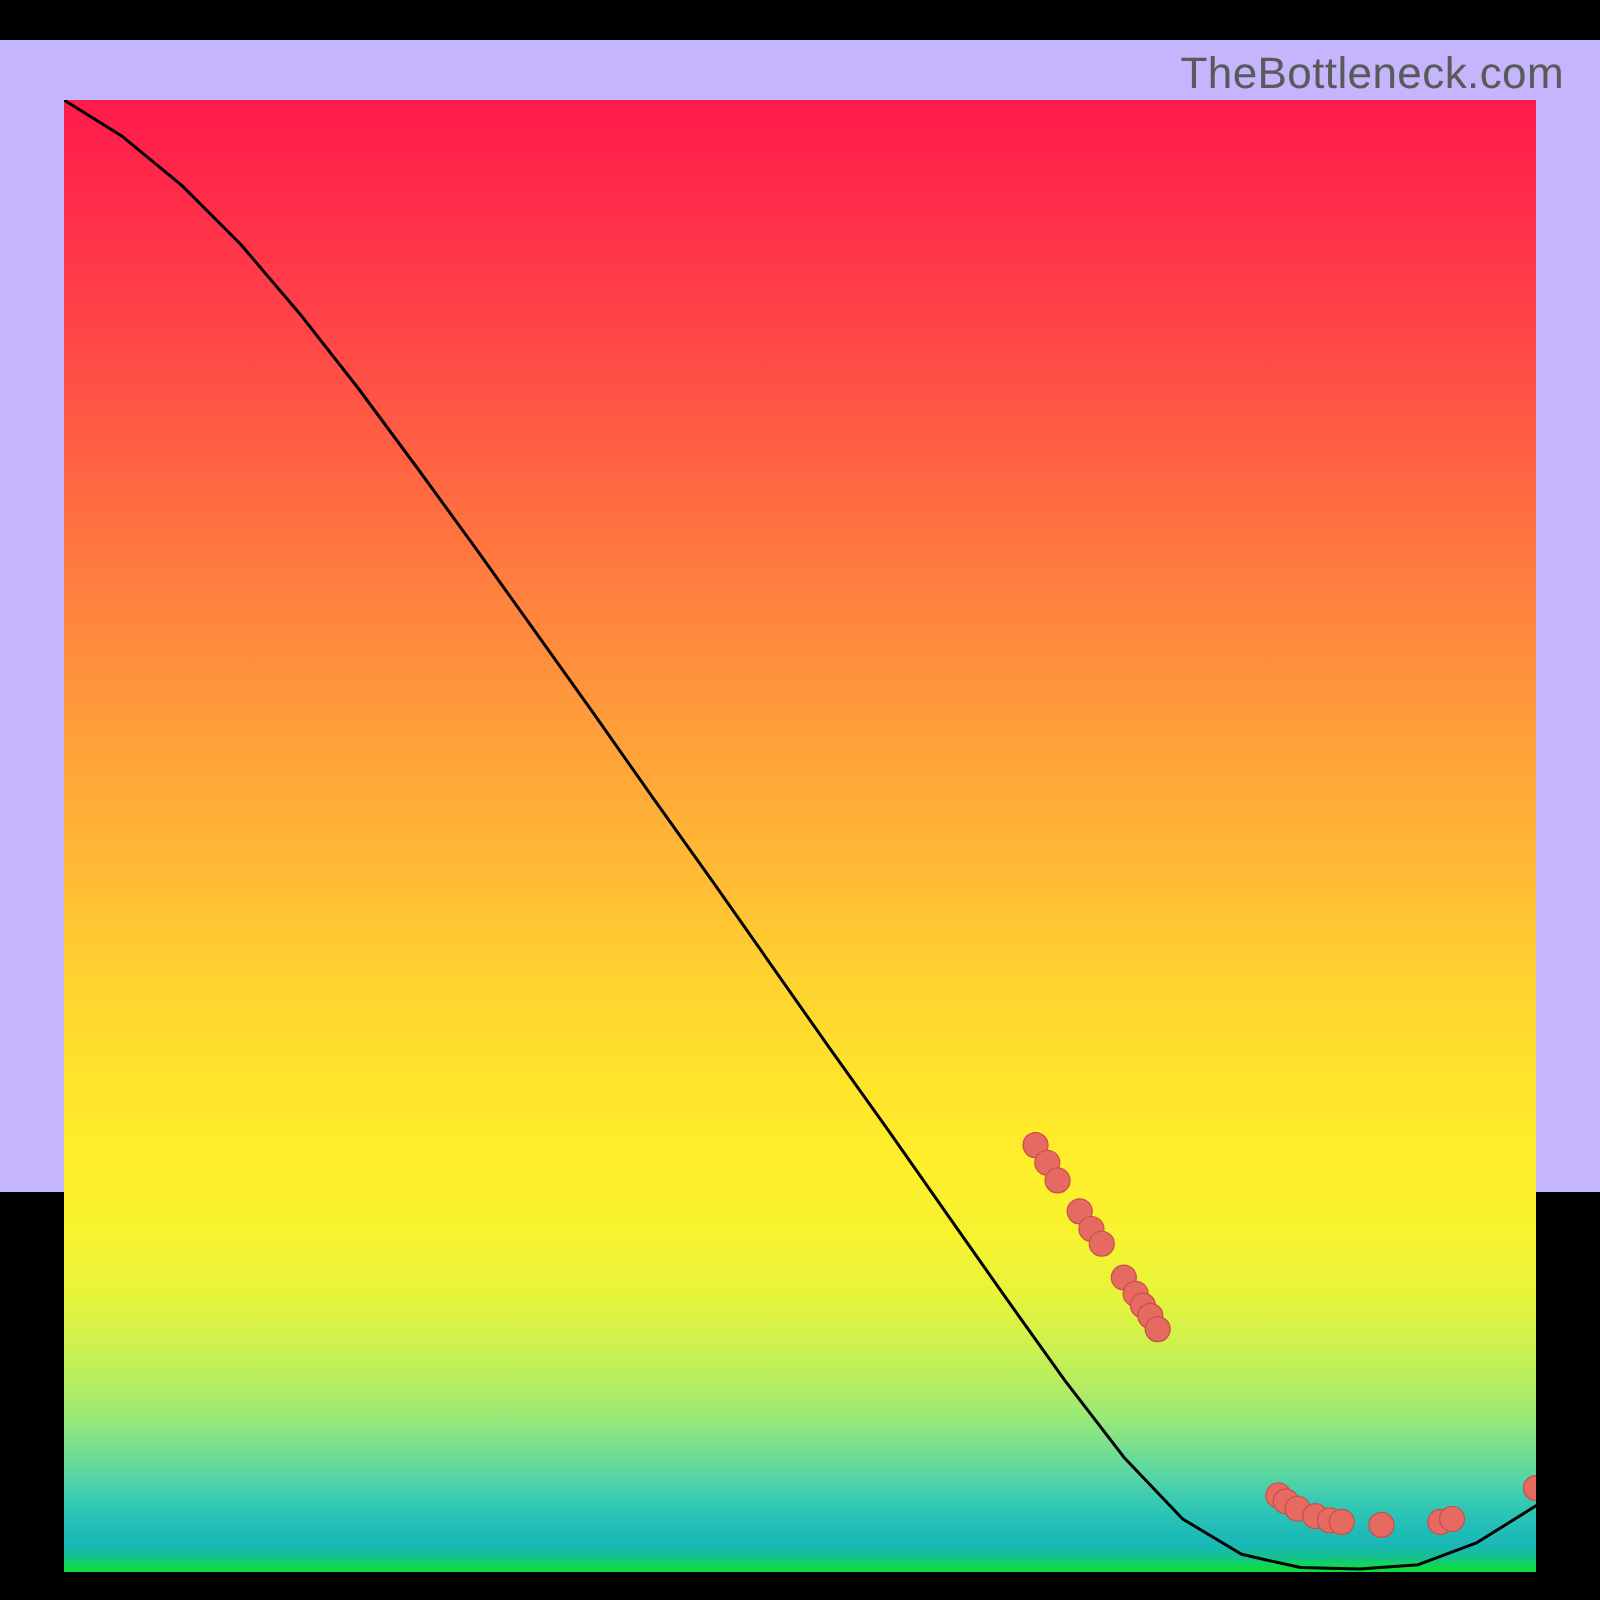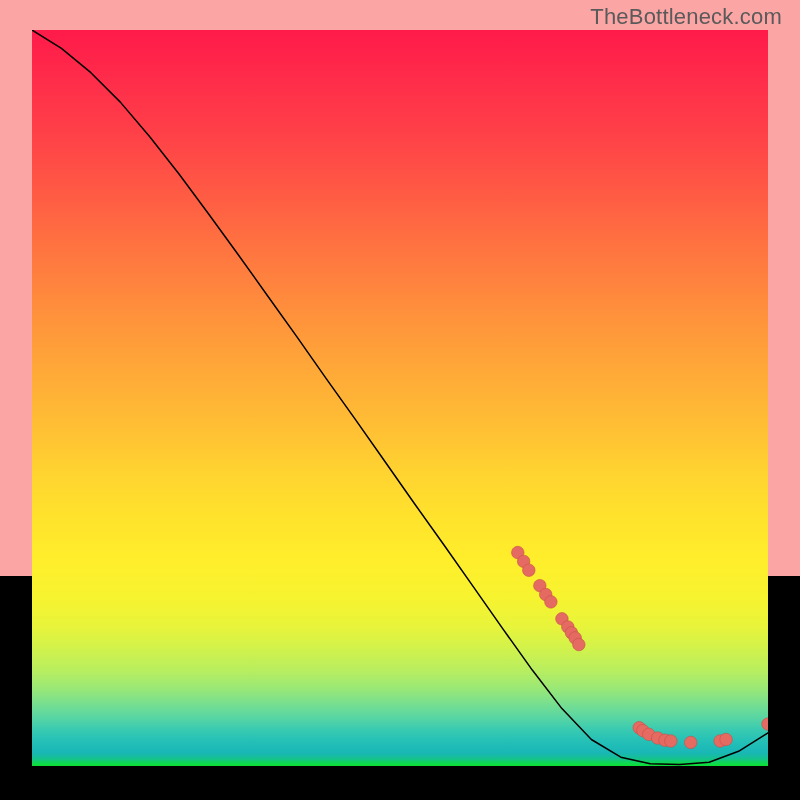--- a/index.html
+++ b/index.html
@@ -8,21 +8,22 @@
     background: #000;
     width: 800px;
     height: 800px;
     overflow: hidden;
     font-family: Arial, Helvetica, sans-serif;
   }
   .container {
     position: relative;
     width: 800px;
     height: 576px;
-    background: #fca5a5;
+    background: #c4b5fd;
+    margin-top: 20px;
   }
   .watermark {
     position: absolute;
     top: 4px;
     right: 18px;
     color: #5a5a5a;
     font-size: 22px;
     font-weight: 500;
     letter-spacing: 0.2px;
   }

